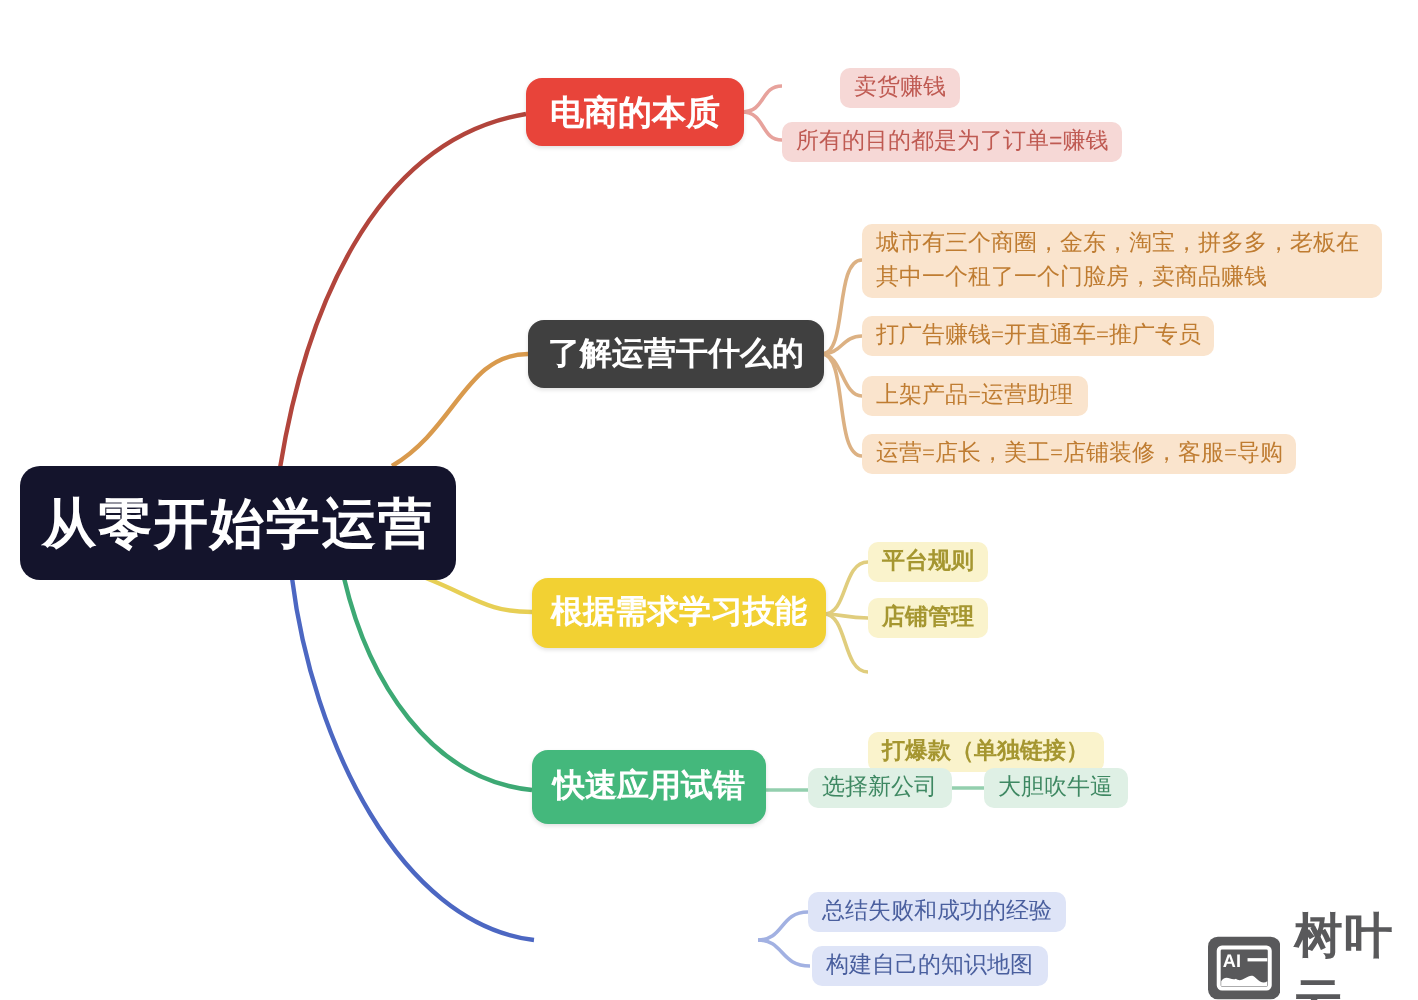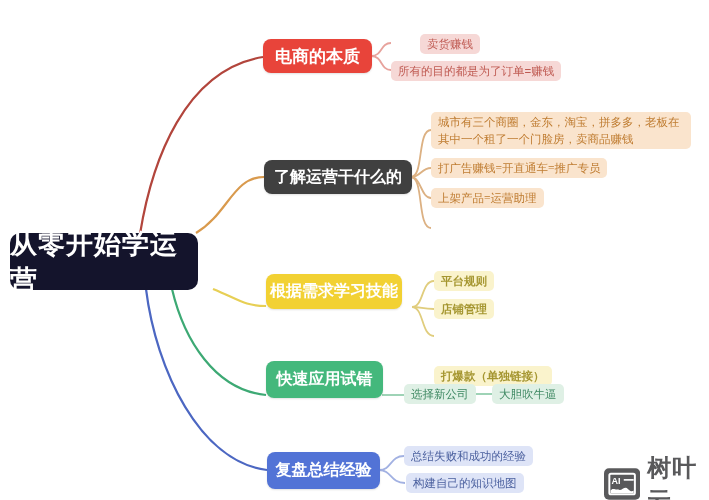--- a/index.html
+++ b/index.html
@@ -9,35 +9,35 @@
     background:#ffffff;
     position:relative;
     overflow:hidden;
   }
   #canvas { position:absolute; left:0; top:0; width:709px; height:500px; }
   #wires { position:absolute; left:0; top:0; z-index:1; }
   .node { position:absolute; z-index:2; display:flex; align-items:center; justify-content:center; }
 
   
   .central {
-    left:10px; top:233px; width:188px; height:57px;
+    left:10px; top:233px; width:218px; height:57px;
     background:#14142c; color:#ffffff;
     font-size:27px; font-weight:bold; letter-spacing:1px;
     border-radius:10px;
   }
 
   
   .branch {
     color:#ffffff; font-weight:bold; border-radius:8px;
     box-shadow:0 1px 2px rgba(0,0,0,.12);
   }
   .b1 { left:263px; top:39px;  width:109px; height:34px; font-size:17px; background:#e8443a; }
   .b2 { left:264px; top:160px; width:148px; height:34px; font-size:16px; background:#404040; }
-  .b3 { left:266px; top:274px; width:136px; height:35px; font-size:16px; background:#f2d133; }
-  .b4 { left:266px; top:361px; width:117px; height:37px; font-size:16px; background:#44b87c; }
+  .b3 { left:266px; top:289px; width:147px; height:35px; font-size:16px; background:#f2d133; }
+  .b4 { left:266px; top:375px; width:117px; height:37px; font-size:16px; background:#44b87c; }
   .b5 { left:267px; top:452px; width:113px; height:37px; font-size:16px; background:#5273d6; }
 
   
   .child {
     font-size:11.5px; line-height:16px; padding:2px 7px;
     border-radius:5px; white-space:nowrap; z-index:2; position:absolute;
   }
   .c-red    { background:#f6d8d6; color:#bf5a52; }
   .c-orange { background:#fae4cd; color:#bf7c31;font-family:Liberation Serif, serif; }
   .c-yellow { background:#faf3cc; color:#a59630;font-weight:bold; }
@@ -104,31 +104,31 @@
   <div class="node central">从零开始学运营</div>
 
   <div class="node branch b1">电商的本质</div>
   <div class="child c-red b1c1">卖货赚钱</div>
   <div class="child c-red b1c2">所有的目的都是为了订单=赚钱</div>
 
   <div class="node branch b2">了解运营干什么的</div>
   <div class="child c-orange b2c1">城市有三个商圈，金东，淘宝，拼多多，老板在其中一个租了一个门脸房，卖商品赚钱</div>
   <div class="child c-orange b2c3">上架产品=运营助理</div>
   <div class="child c-orange b2c2">打广告赚钱=开直通车=推广专员</div>
+  <div class="child c-orange b2c4">运营=店长，美工=店铺装修，客服=导购</div>
 
   <div class="node branch b3">根据需求学习技能</div>
   <div class="child c-yellow b3c1">平台规则</div>
   <div class="child c-yellow b3c2">店铺管理</div>
   <div class="child c-yellow b3c3">打爆款（单独链接）</div>
 
   <div class="node branch b4">快速应用试错</div>
   <div class="child c-green b4c1">选择新公司</div>
   <div class="child c-green b4c2">大胆吹牛逼</div>
 
-  <div class="node branch b5">复盘总结经验</div>
   <div class="child c-blue b5c2">构建自己的知识地图</div>
   <div class="child c-blue b5c1">总结失败和成功的经验</div>
 
   <div class="watermark">
     <svg class="wm-icon" viewBox="0 0 44 38">
       <rect x="0" y="0" width="44" height="38" rx="6" fill="#59595b"></rect>
       <rect x="6.5" y="6.5" width="31" height="25" rx="2" fill="none" stroke="#ffffff" stroke-width="2.4"></rect>
       <text x="9" y="18.5" font-size="11" font-weight="bold" fill="#ffffff" font-family="Liberation Sans, DejaVu Sans, sans-serif">AI</text>
       <path d="M24,14 L36,14" stroke="#ffffff" stroke-width="2"></path>
       <path d="M8,30 L8,27 C11,22.5 14,27 17,25.5 C21,29 25,20.5 29,25 C32,28 34,28.5 36,27 L36,30 Z" fill="#ffffff"></path>

